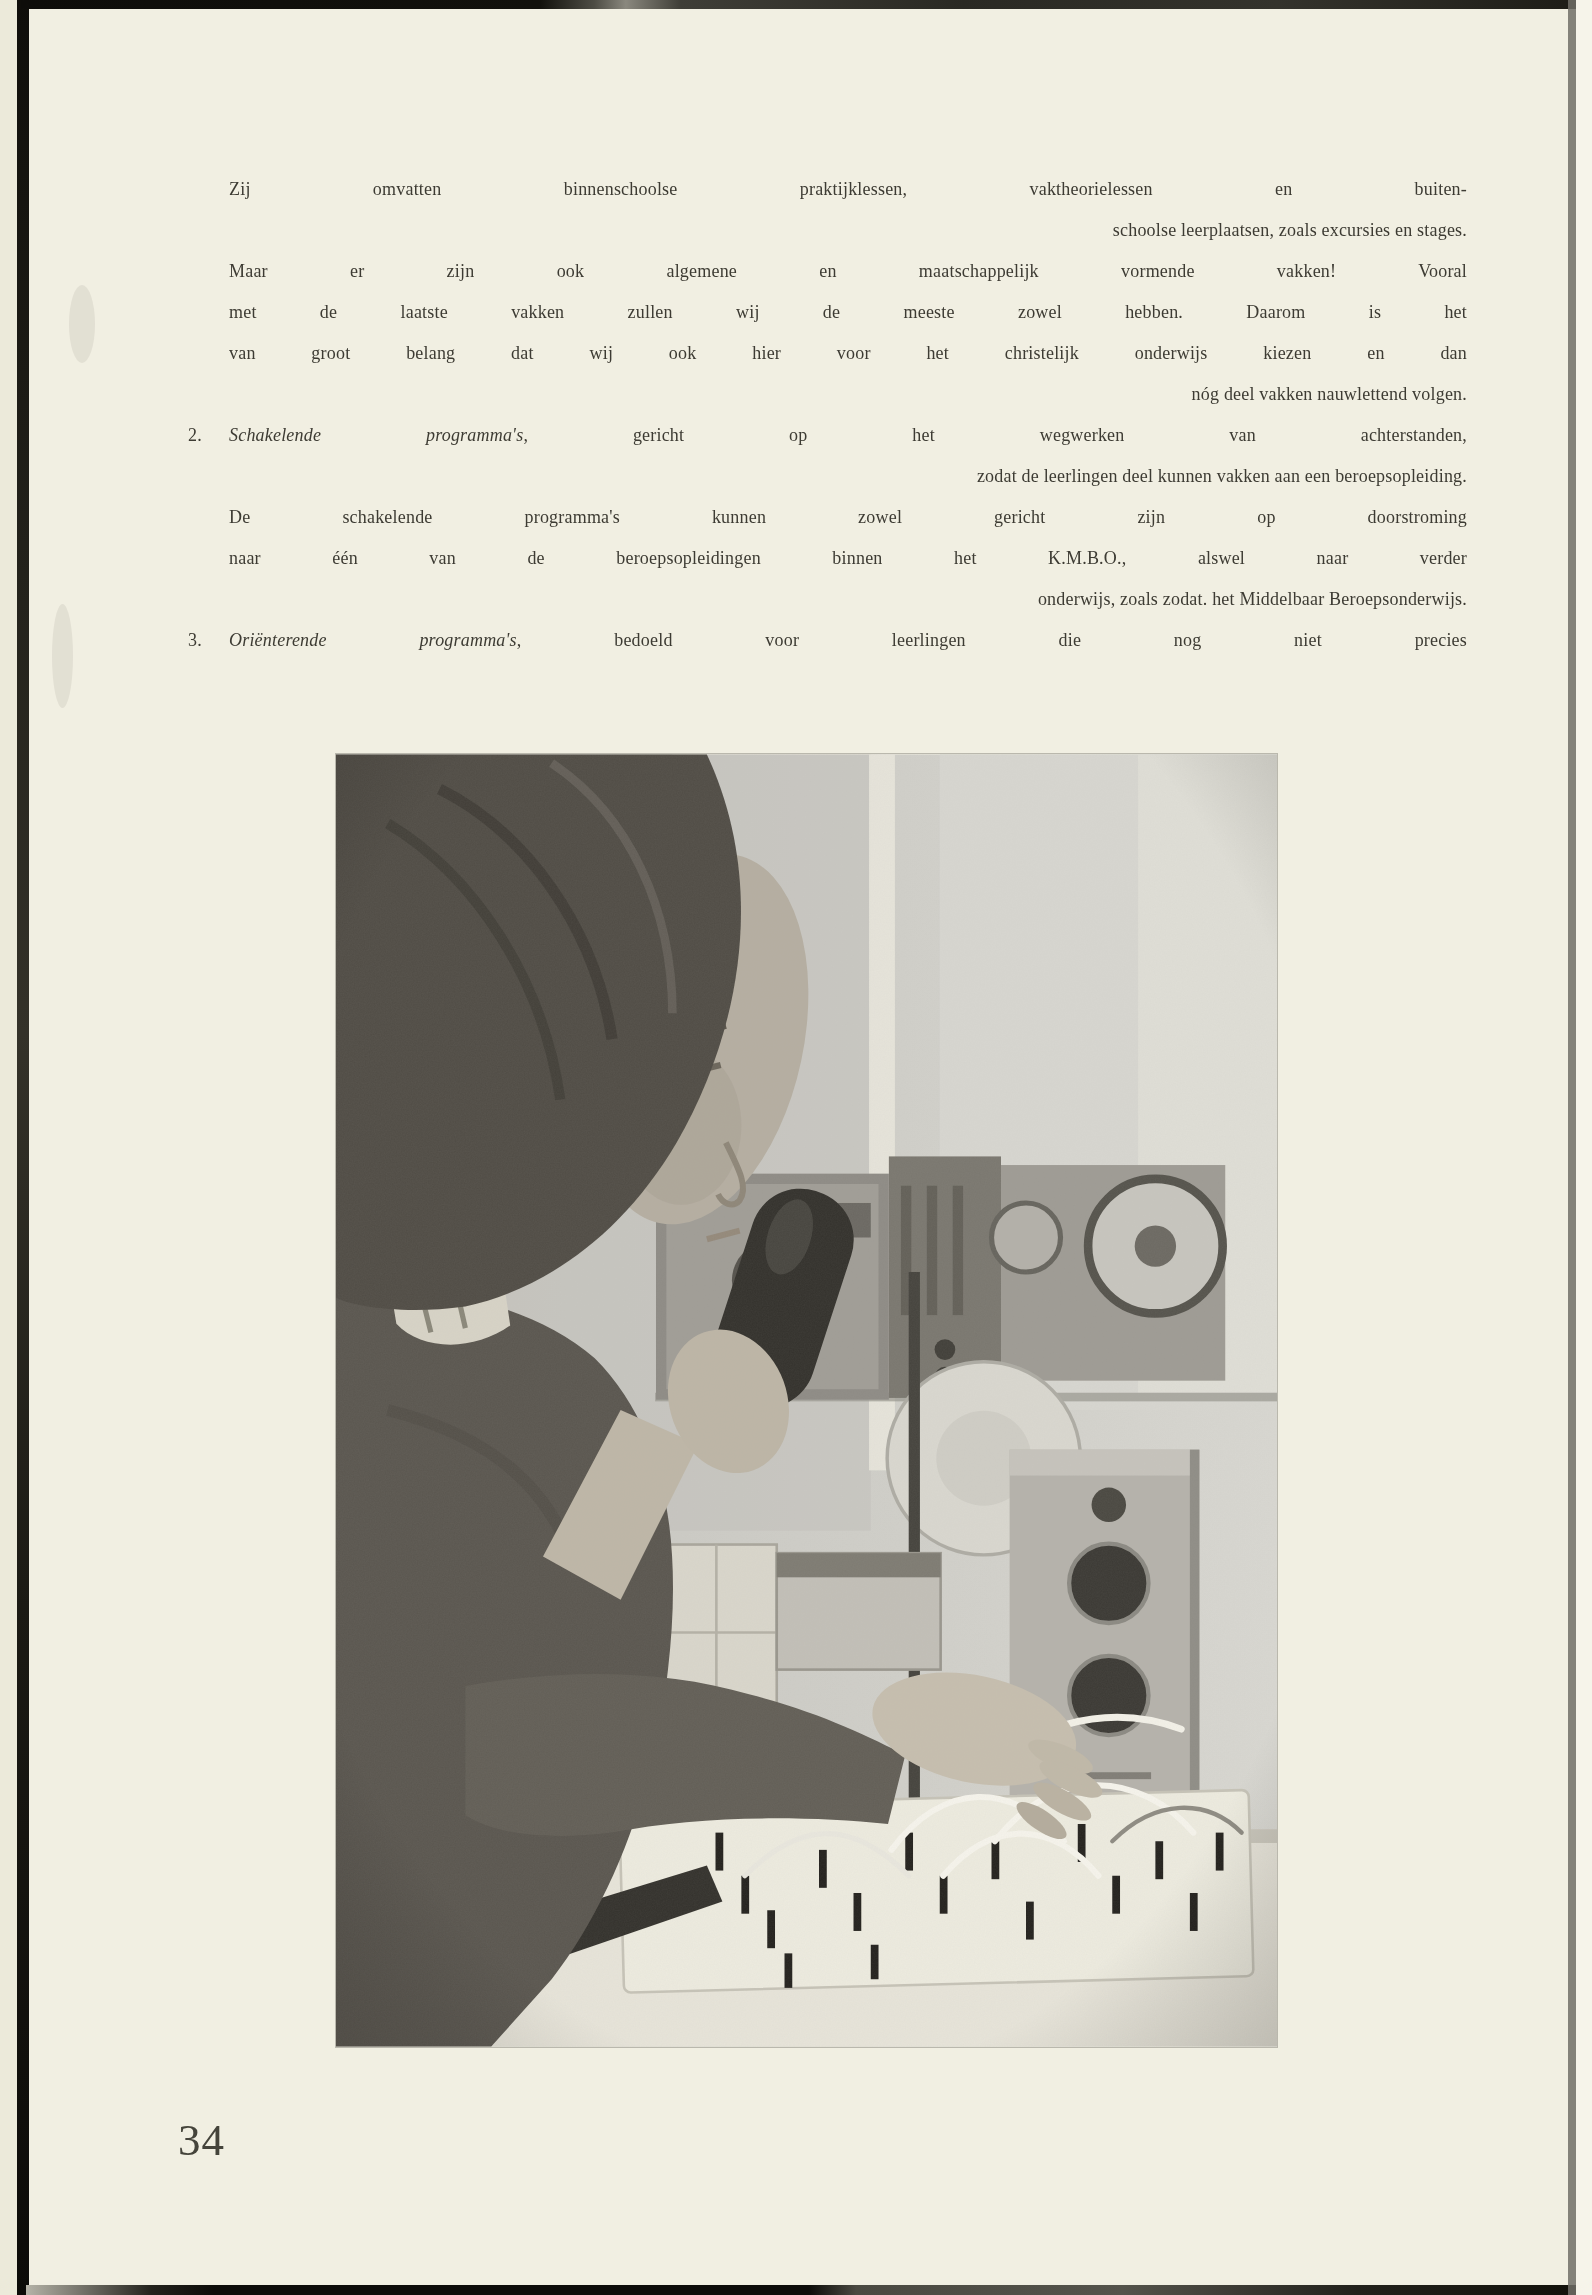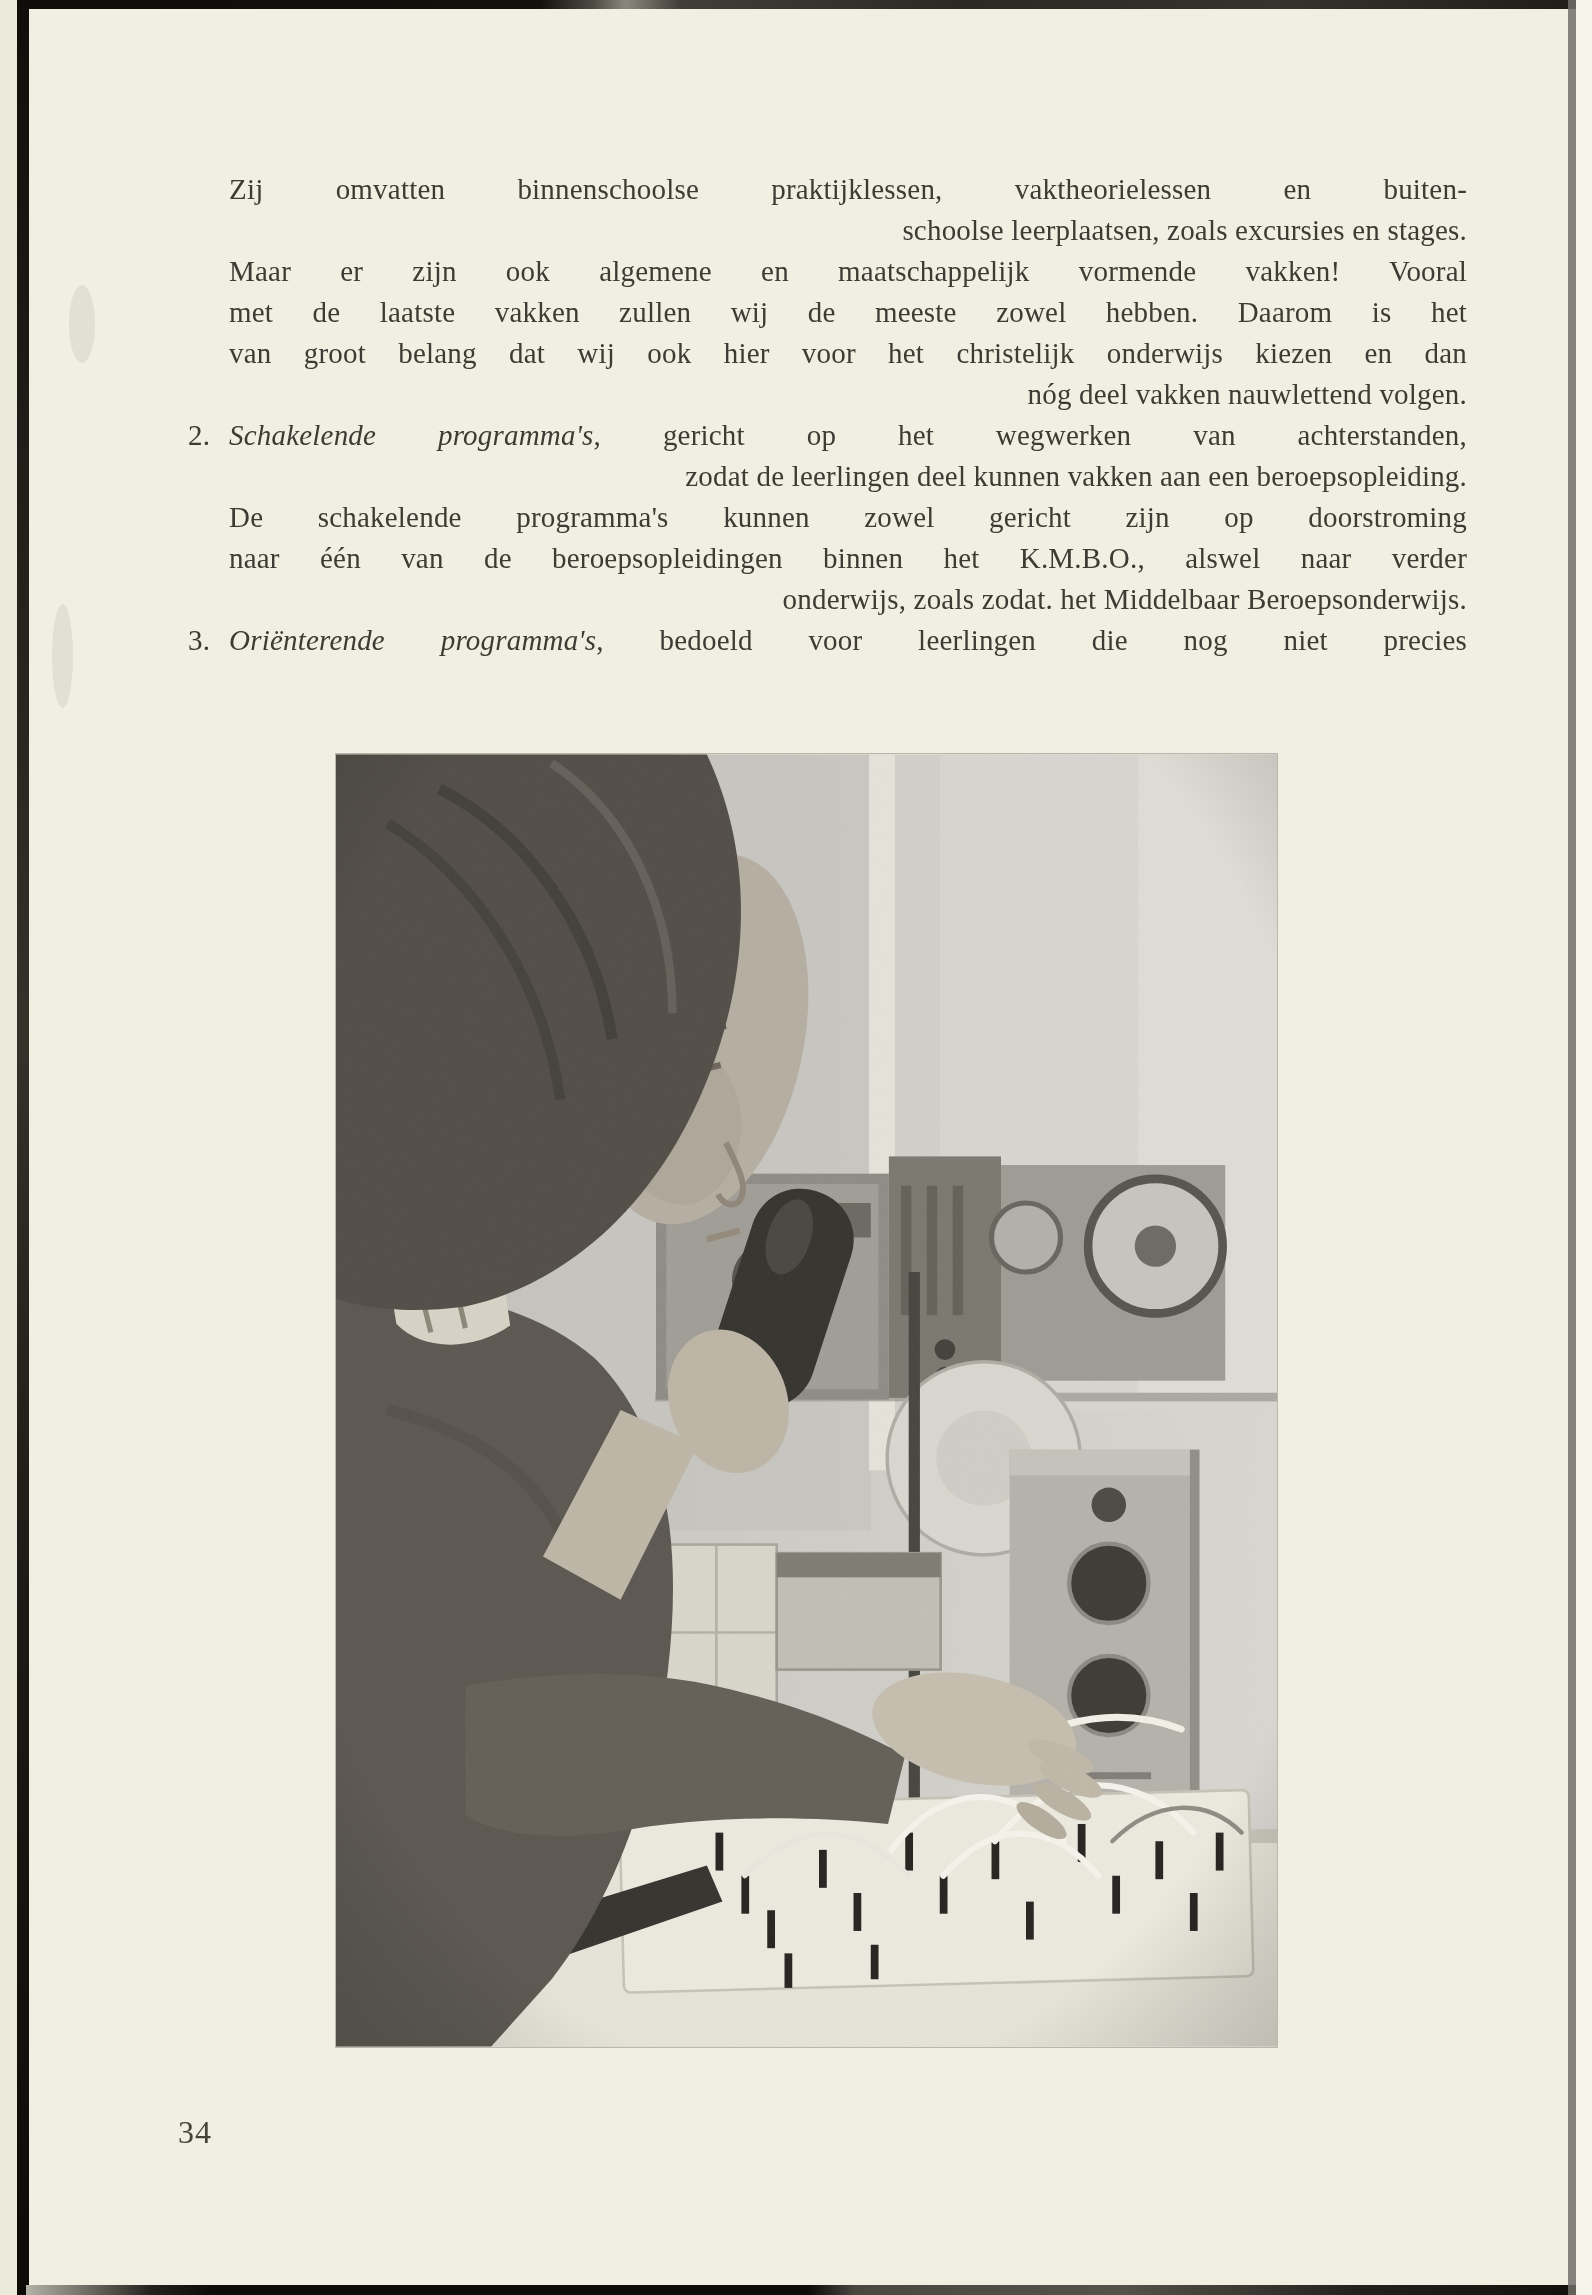--- a/index.html
+++ b/index.html
@@ -14,27 +14,27 @@
   .edge-left-outside{position:absolute;top:0;left:0;width:17.3px;height:100%;background:#eceada;}
   .edge-left{position:absolute;top:0;left:17.3px;width:12px;height:100%;
     background:linear-gradient(180deg,#0f0e0a 0%,#23221b 25%,#343229 45%,#1b1a14 70%,#0c0b08 100%);}
   .edge-bottom{position:absolute;bottom:0;left:26px;right:0;height:10.4px;
     background:linear-gradient(90deg,#b5b3a8 0%,#23221c 8%,#0d0c09 12%,#0d0c09 50%,#4a4941 53%,#54534b 70%,#22211b 85%,#111009 100%);}
   .edge-right{position:absolute;top:0;left:1568px;width:7.8px;height:100%;background:#716f67;opacity:.85;}
   .edge-right-outside{position:absolute;top:0;left:1576px;width:16.4px;height:100%;background:#f6f4ea;}
   .smudge{position:absolute;background:rgba(120,118,105,.12);border-radius:50%;}
   
   .bodytext{position:absolute;left:229px;top:169px;width:1238px;
-    color:#3d3b33;font-size:29px;line-height:41px;letter-spacing:0.2px;}
+    color:#3d3b33;font-size:18px;line-height:41px;letter-spacing:0.2px;}
   .line{position:relative;height:41px;text-align:right;}
   .just{text-align:justify;text-align-last:justify;}
   .num{position:absolute;left:-41px;}
   .it{font-style:italic;}
   
-  .pagenum{position:absolute;left:178px;top:2114px;font-size:32px;color:#45443b;letter-spacing:0.9px;text-align:center;}
+  .pagenum{position:absolute;left:178px;top:2114px;font-size:45px;color:#45443b;letter-spacing:0.9px;text-align:center;}
   
   .photo{position:absolute;left:336px;top:754px;width:941px;height:1293px;
     outline:0.9px solid rgba(120,118,108,.45);}
 </style>
 </head>
 <body>
 
 <div class="page">
 
   <div class="edge-left-outside"></div>

